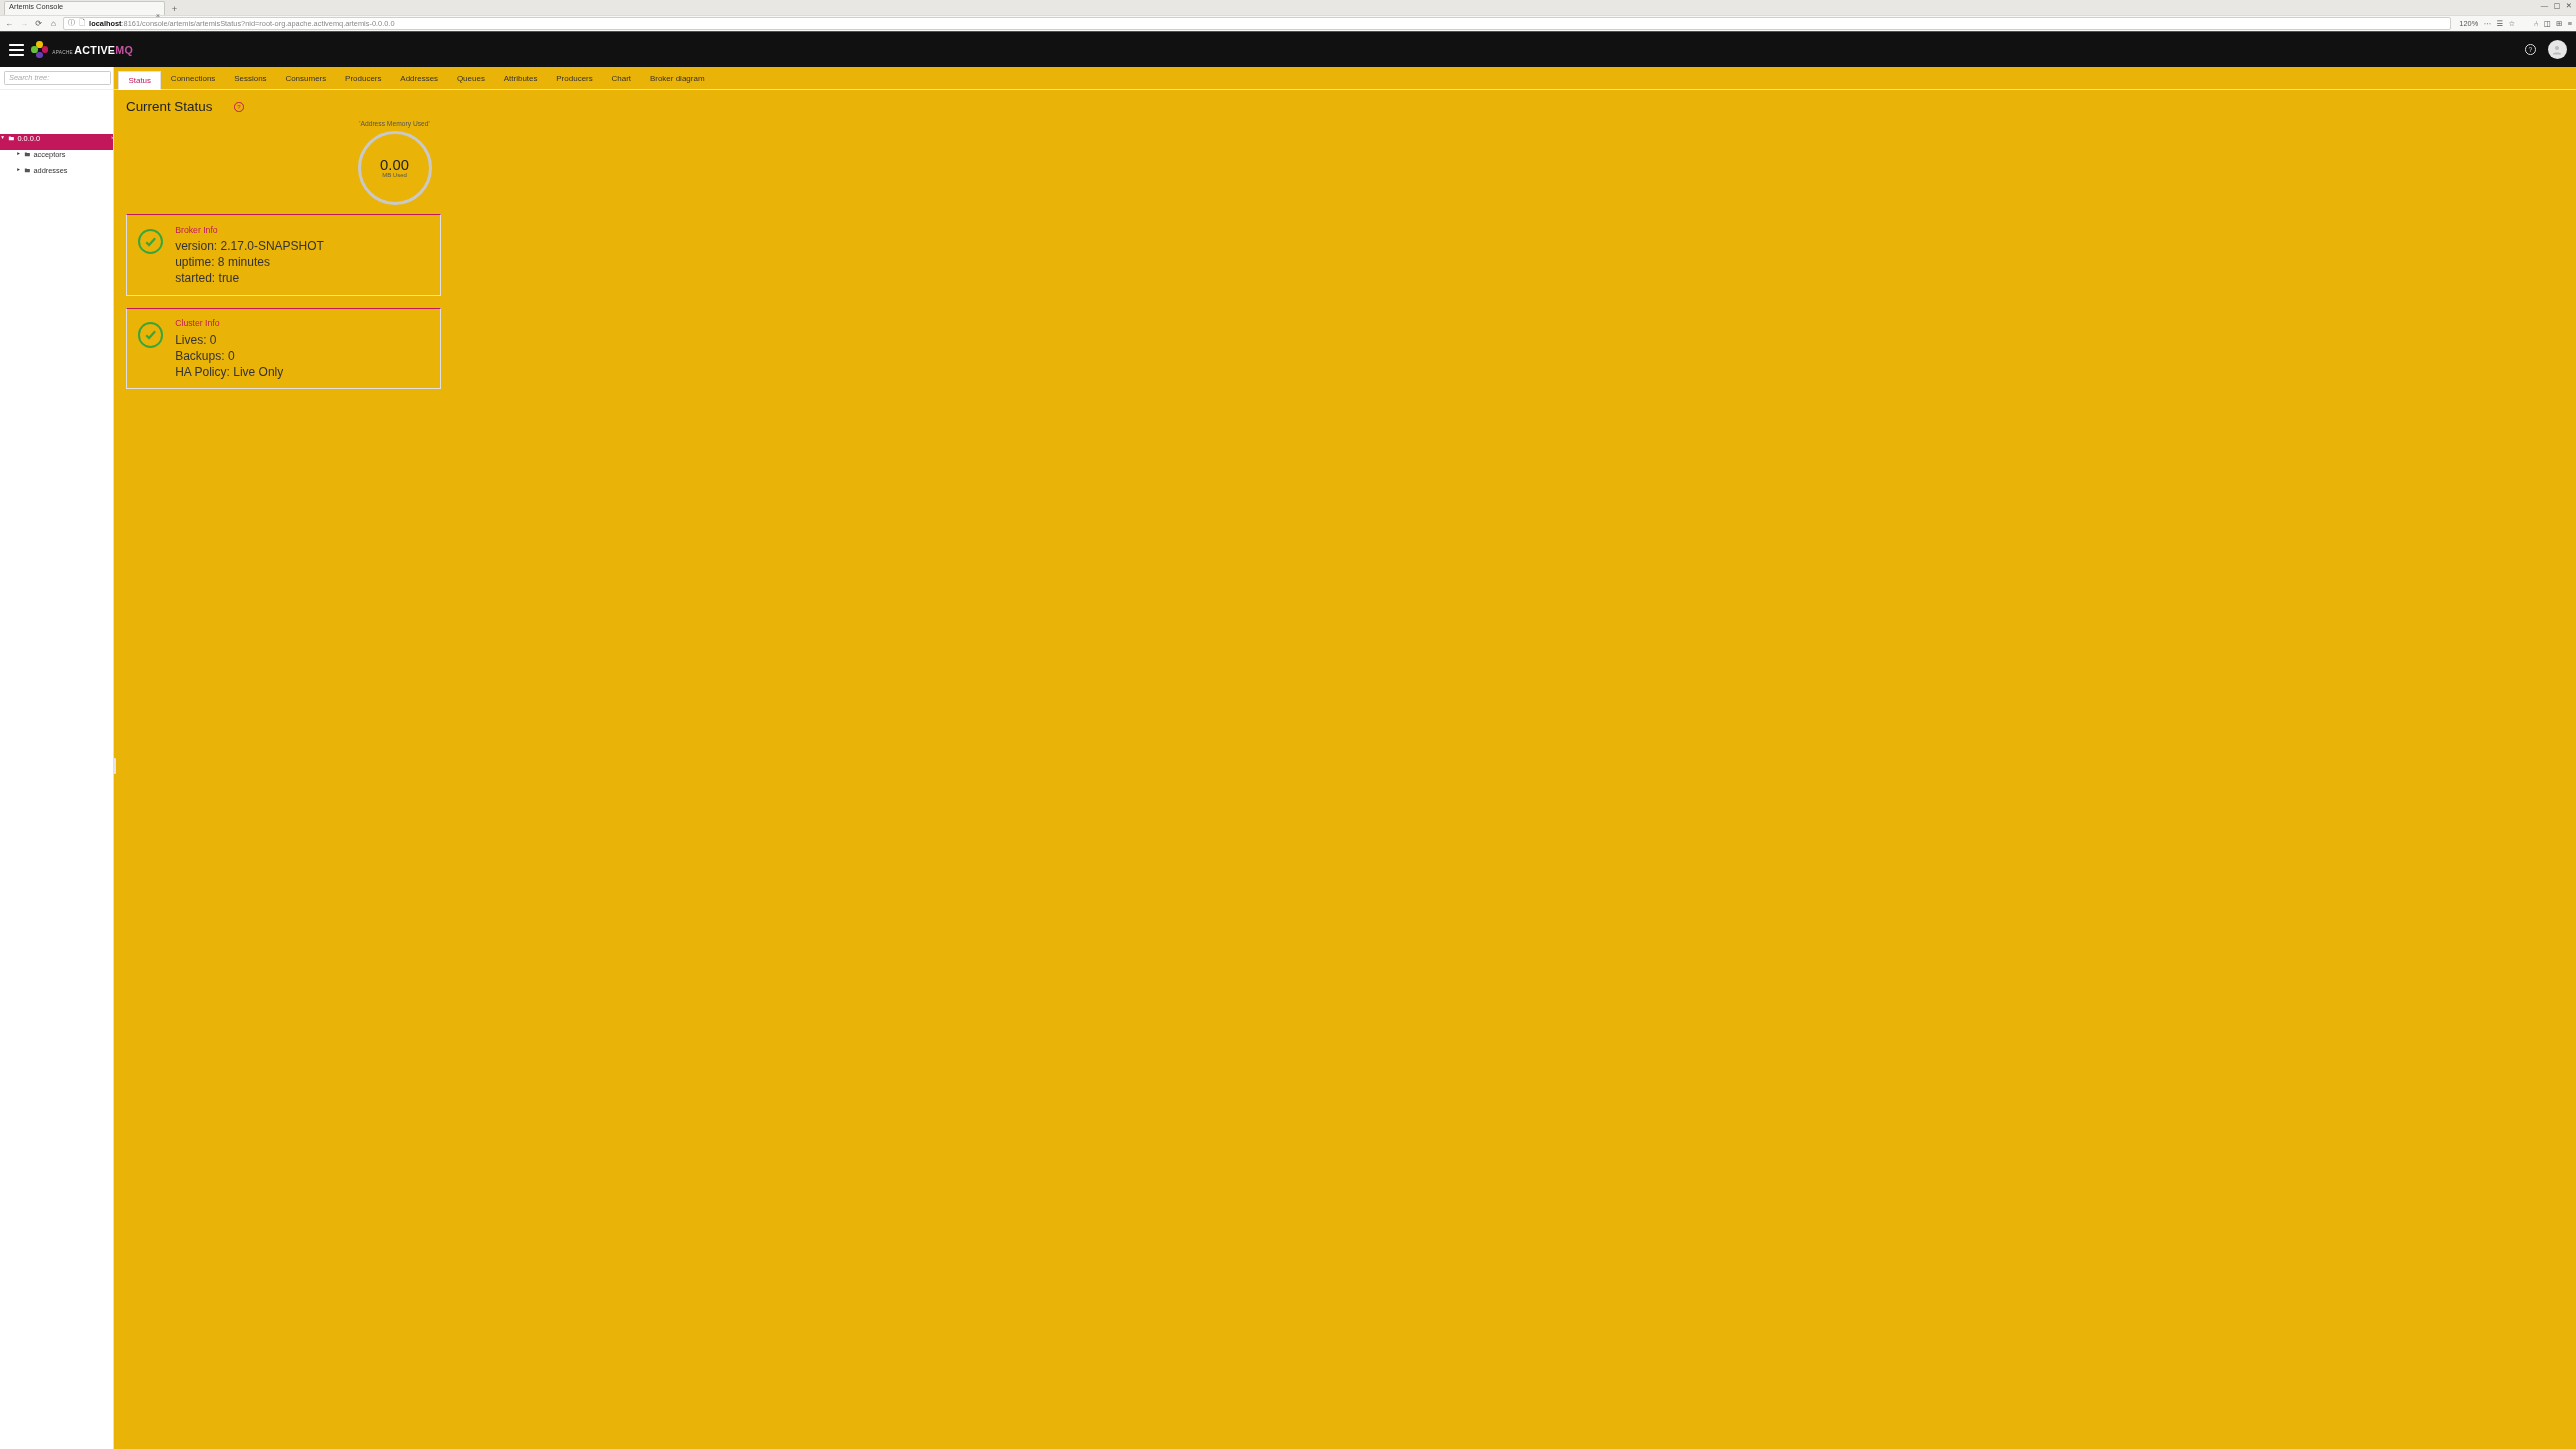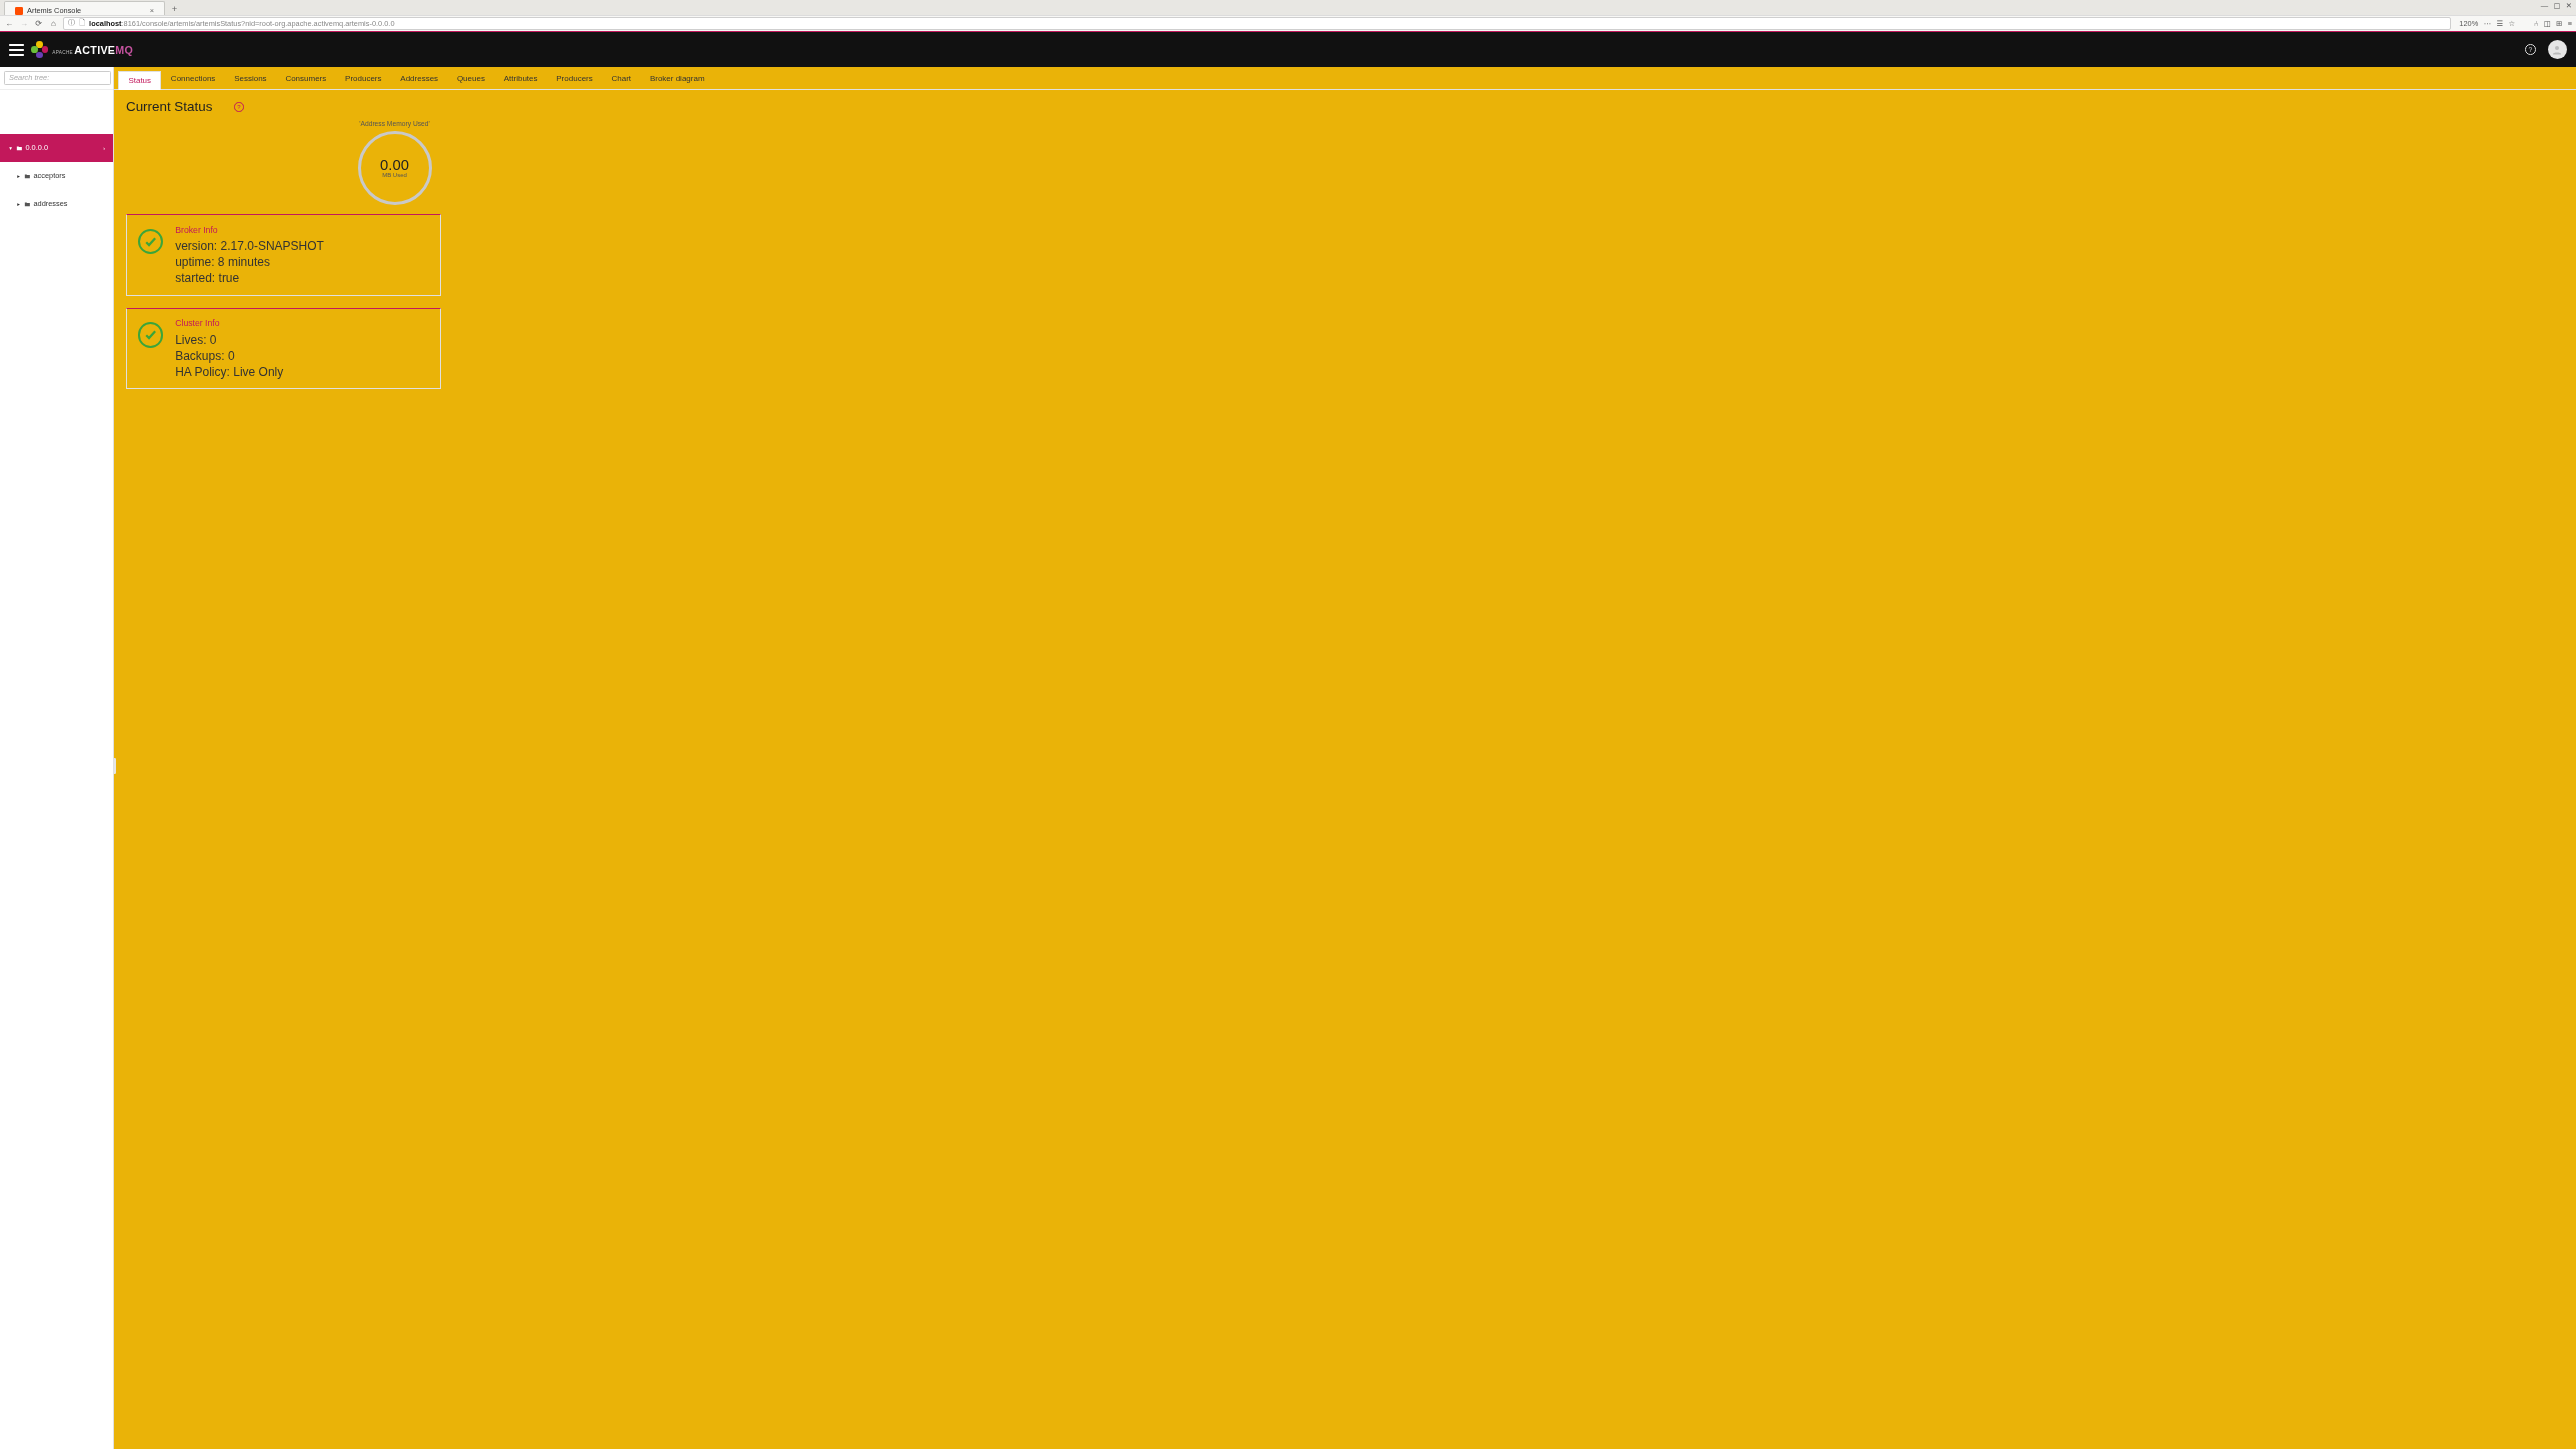--- a/index.html
+++ b/index.html
@@ -2,21 +2,21 @@
 <html style="font-size:10.7px"><head>
 <meta charset="utf-8">
 <style>
   * { box-sizing: border-box; margin: 0; padding: 0; font-family: "Helvetica Neue", Arial, sans-serif; }
   html, body { width: 100%; height: 100%; background: #f5f5f5; overflow: hidden; }
 
   
   .browser-chrome { background: #e8e7e3; border-bottom: 0.7px solid #bfbfbf; }
   .tab-strip { height: 14.8px; display: flex; align-items: flex-end; padding-left: 4px; gap: 2.7px; }
   .tab { height: 13.4px; min-width: 161px; background: #f7f7f5; border: 0.7px solid #c7c7c3; border-bottom: none;
-         border-radius: 2px 2px 0 0; display: flex; align-items: flex-end; padding: 0 10px; font-size: 7.4px; color: #333; }
+         border-radius: 2px 2px 0 0; display: flex; align-items: flex-start; padding: 0 4px; font-size: 7.4px; color: #333; flex-direction: column; }
   .tab .favicon { width: 8px; height: 8px; background: #ff4d00; margin-right: 4px; border-radius: 1.3px; }
   .tab .close { margin-left: auto; color: #666; cursor: pointer; }
   .newtab { width: 13.4px; height: 12px; display: flex; align-items: center; justify-content: center;
             color: #666; font-size: 9.4px; cursor: pointer; }
   .window-controls { position: absolute; top: 1.3px; right: 4px; display: flex; gap: 5.4px; font-size: 7.4px; color: #555; }
   .window-controls span { cursor: pointer; }
 
   .toolbar { height: 16px; background: #f7f7f5; display: flex; align-items: center; padding: 0 4px; gap: 4px;
              border-top: 0.7px solid #dcdcdc; }
   .tb-btn { width: 10.7px; height: 10.7px; display: flex; align-items: center; justify-content: center;
@@ -65,21 +65,21 @@
   
   .tree-panel { width: 114px; background: #fff; border-right: 0.7px solid #e0e0e0; display: flex; flex-direction: column; gap: 44px; }
   .tree-search-row { display: flex; align-items: center; gap: 2.7px; padding: 4px; border-bottom: 0.7px solid #eee; }
   .tree-search { flex: 1; height: 13.4px; border: 0.7px solid #ccc; border-radius: 1.3px; padding: 0 4px;
                  font-size: 7.4px; font-style: italic; color: #888; }
   .tree-search::placeholder { color: #aaa; font-style: italic; }
   .tree-btn { width: 10.7px; height: 10.7px; border: 0.7px solid #ccc; border-radius: 1.3px; display: flex;
               align-items: center; justify-content: center; font-size: 6px; color: #555; cursor: pointer; background: #fff; }
 
   .tree { font-size: 7.4px; color: #333; }
-  .tree-row { display: flex; align-items: center; height: 28px; padding: 0 8px; cursor: pointer; }
+  .tree-row { display: flex; height: 16px; padding: 0 0; cursor: pointer; }
   .tree-row.selected { background: #c2185b; color: #fff; }
   .tree-row .caret { width: 5.4px; text-align: center; font-size: 5.4px; }
   .tree-row .folder { margin: 0 2.7px; }
   .tree-row .chev-right { margin-left: auto; font-size: 5.4px; }
   .tree-row .folder svg { width: 6.7px; height: 6.7px; vertical-align: middle; }
   .tree-row.selected .folder svg { fill: #fff; }
   .tree-row .folder svg { fill: #555; }
   .tree-child { padding-left: 16px; }
 
   

